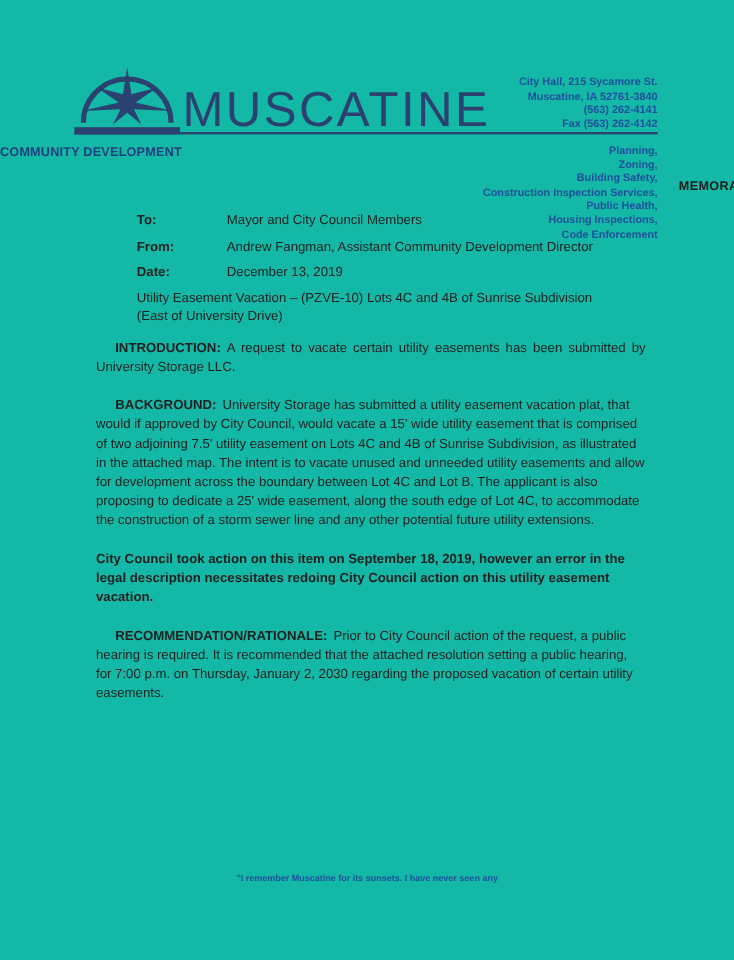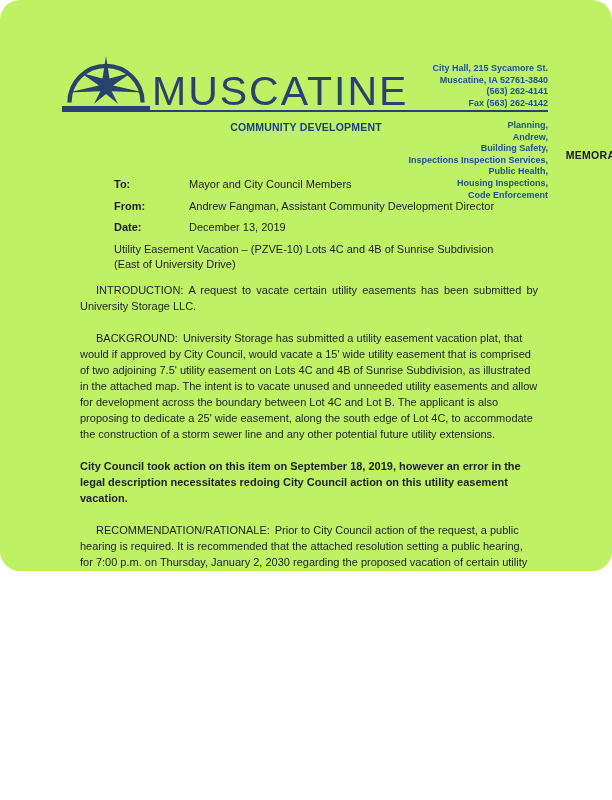--- a/index.html
+++ b/index.html
@@ -4,25 +4,24 @@
 <style>
   html, body {
     margin: 0;
     padding: 0;
     background: #ffffff;
     font-family: "Liberation Sans", sans-serif;
   }
   .page {
     position: relative;
     width: 612px;
-    height: 571px;
-    background: #bef264;
+    height: 800px;
+    background: #14b8a6;
     overflow: hidden;
     color: #1f1f1f;
-    border-radius: 20px;
   }
 
   
   .letterhead { position: absolute; top: 0; left: 0; width: 612px; height: 210px; }
 
   .logo-lockup {
     position: absolute;
     top: 56px;
     left: 62px;
     display: flex;
@@ -65,21 +64,21 @@
     font-weight: bold;
     font-size: 9px;
     line-height: 11.5px;
   }
 
   .dept-title {
     position: absolute;
     top: 121px;
     left: 0;
     width: 612px;
-    text-align: center;
+    text-align: left;
     color: #1d3f7e;
     font-weight: bold;
     font-size: 10.5px;
     letter-spacing: 0.2px;
   }
   .departments {
     position: absolute;
     top: 120px;
     right: 64px;
     text-align: right;
@@ -120,21 +119,21 @@
   .memo-body {
     position: absolute;
     top: 282px;
     left: 80px;
     width: 458px;
     font-size: 11px;
     line-height: 16px;
   }
   .memo-body p { margin: 0 0 16px 0; }
   .p-justify { text-align: justify; }
-  .p-label { font-weight: normal; margin-right: 5px; padding-left: 16px; }
+  .p-label { font-weight: bold; margin-right: 5px; padding-left: 16px; }
   .p-bold { font-weight: bold; }
 
   
   .footer-quote {
     position: absolute;
     top: 726px;
     left: 0;
     width: 612px;
     text-align: center;
     color: #1e4f9c;
@@ -166,23 +165,23 @@
       <div>City Hall, 215 Sycamore St.</div>
       <div>Muscatine, IA 52761-3840</div>
       <div>(563) 262-4141</div>
       <div>Fax (563) 262-4142</div>
     </div>
 
     <div class="dept-title">COMMUNITY DEVELOPMENT</div>
 
     <div class="departments">
       <div>Planning,</div>
-      <div>Andrew,</div>
+      <div>Zoning,</div>
       <div>Building Safety,</div>
-      <div>Inspections Inspection Services,</div>
+      <div>Construction Inspection Services,</div>
       <div>Public Health,</div>
       <div>Housing Inspections,</div>
       <div>Code Enforcement</div>
     </div>
 
     <div class="doc-type">MEMORANDUM</div>
   </div>
 
   <div class="memo-fields">
     <div class="memo-row">

